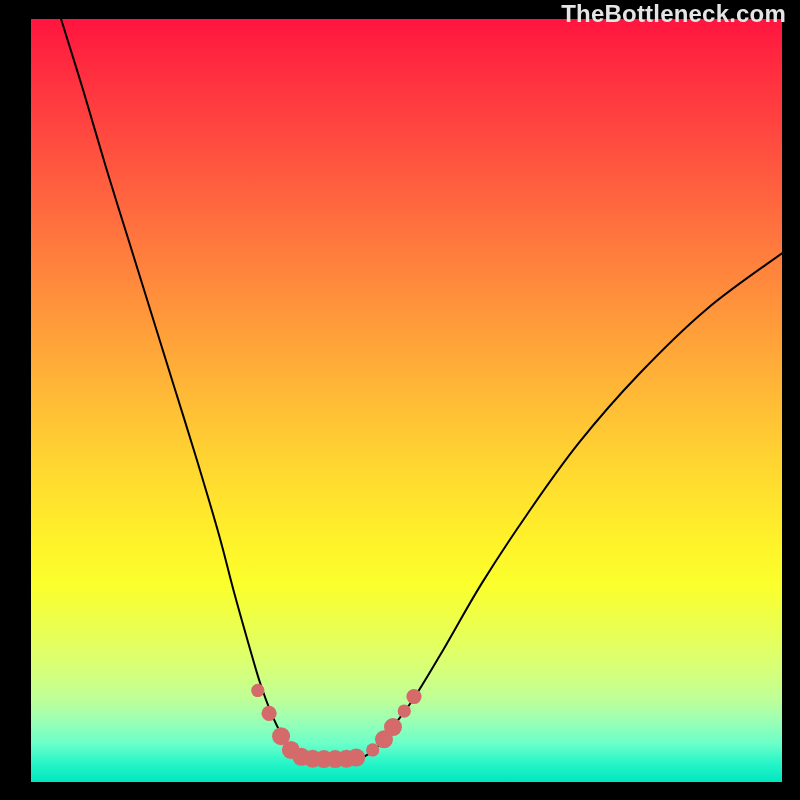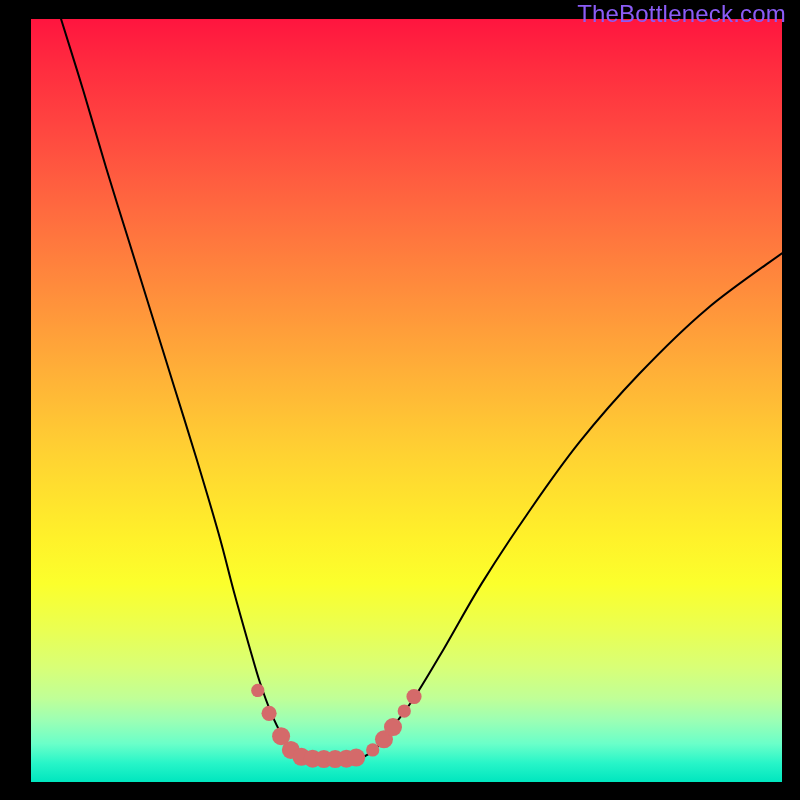--- a/index.html
+++ b/index.html
@@ -40,23 +40,23 @@
       #9bffb5 92%,
       #6affc9 95%,
       #28f5c8 97.5%,
       #00e6bf 100%
     );
   }
   .watermark {
     position: absolute;
     top: 0px;
     right: 14px;
-    color: #8b5cf6;
+    color: #e5e5e5;
     font-size: 24px;
-    font-weight: 400;
+    font-weight: 700;
     letter-spacing: 0.2px;
     z-index: 5;
   }
   svg.curves {
     position: absolute;
     left: 0; top: 0;
     width: 751px; height: 763px;
     z-index: 3;
   }
   svg.markers {

